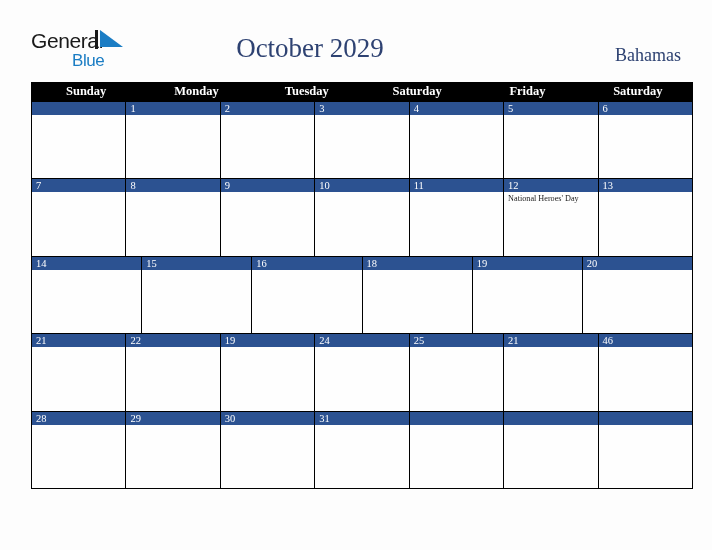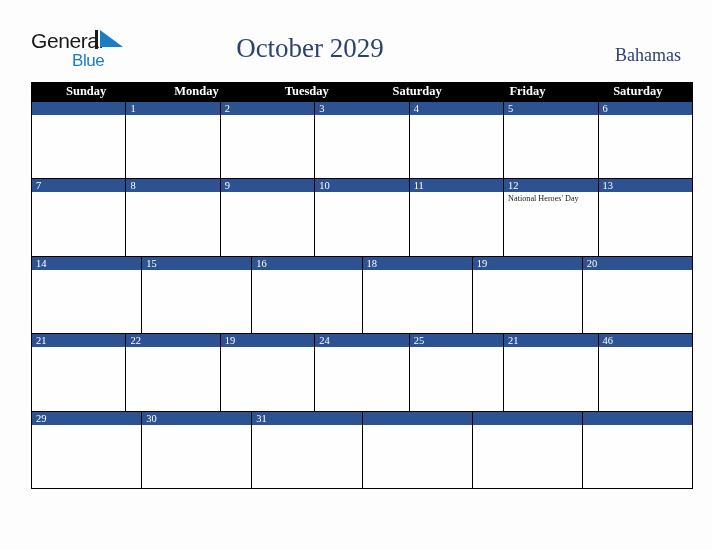--- a/index.html
+++ b/index.html
@@ -296,20 +296,24 @@
           <div class="day-number-band">21</div>
           <div class="day-body"></div>
         </div>
         <div class="day-cell">
           <div class="day-number-band">46</div>
           <div class="day-body"></div>
         </div>
       </div>
       <div class="week-row">
         <div class="day-cell">
+          <div class="day-number-band">28</div>
+          <div class="day-body"></div>
+        </div>
+        <div class="day-cell">
           <div class="day-number-band">29</div>
           <div class="day-body"></div>
         </div>
         <div class="day-cell">
           <div class="day-number-band">30</div>
           <div class="day-body"></div>
         </div>
         <div class="day-cell">
           <div class="day-number-band">31</div>
           <div class="day-body"></div>

